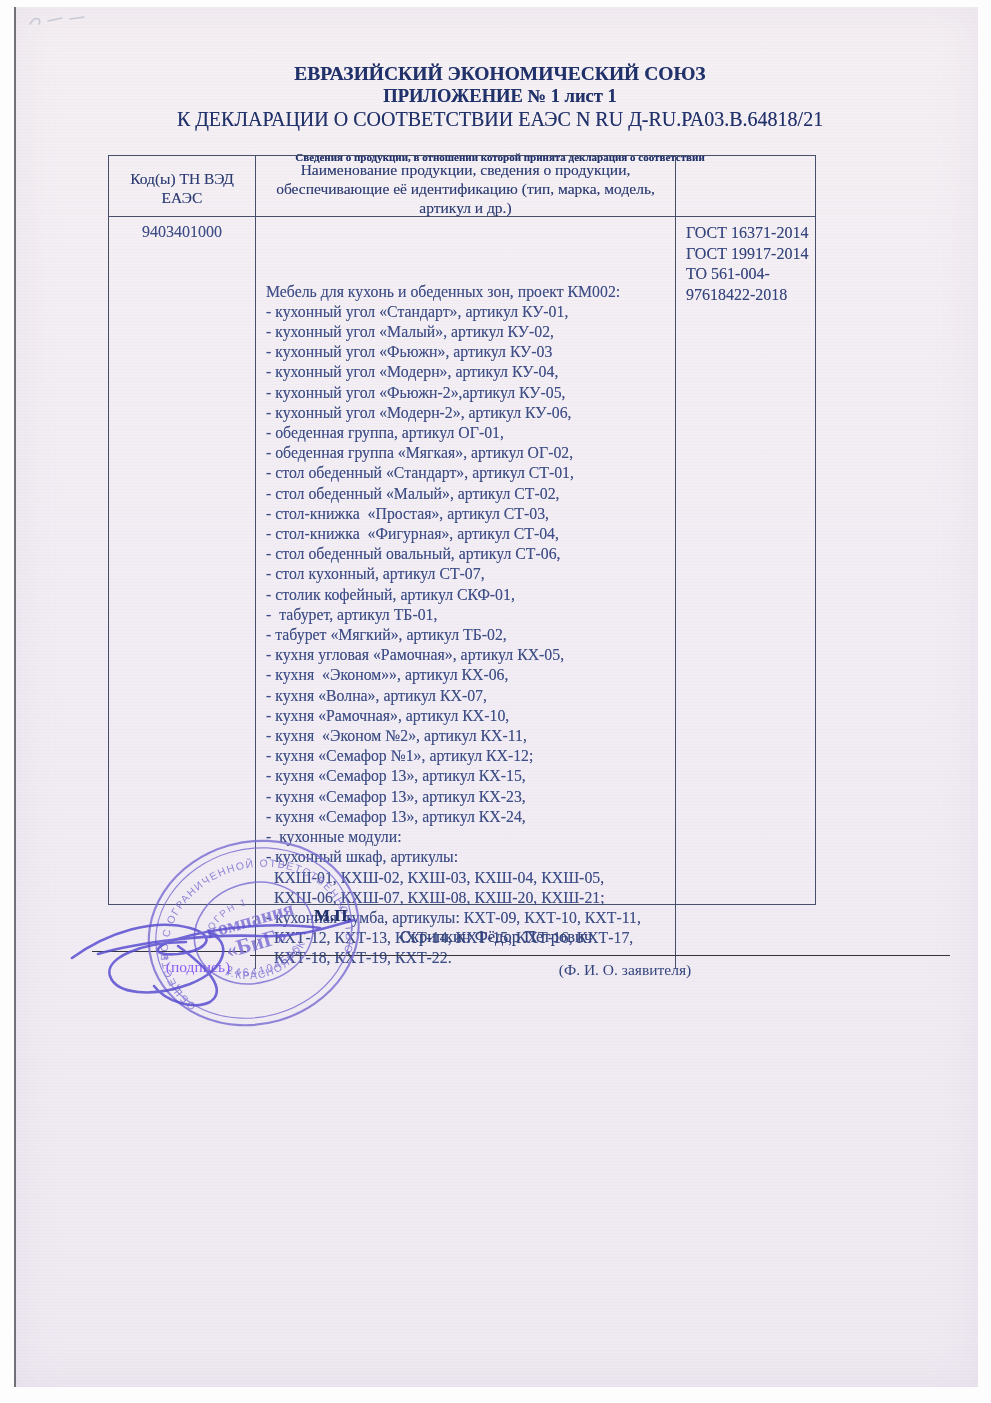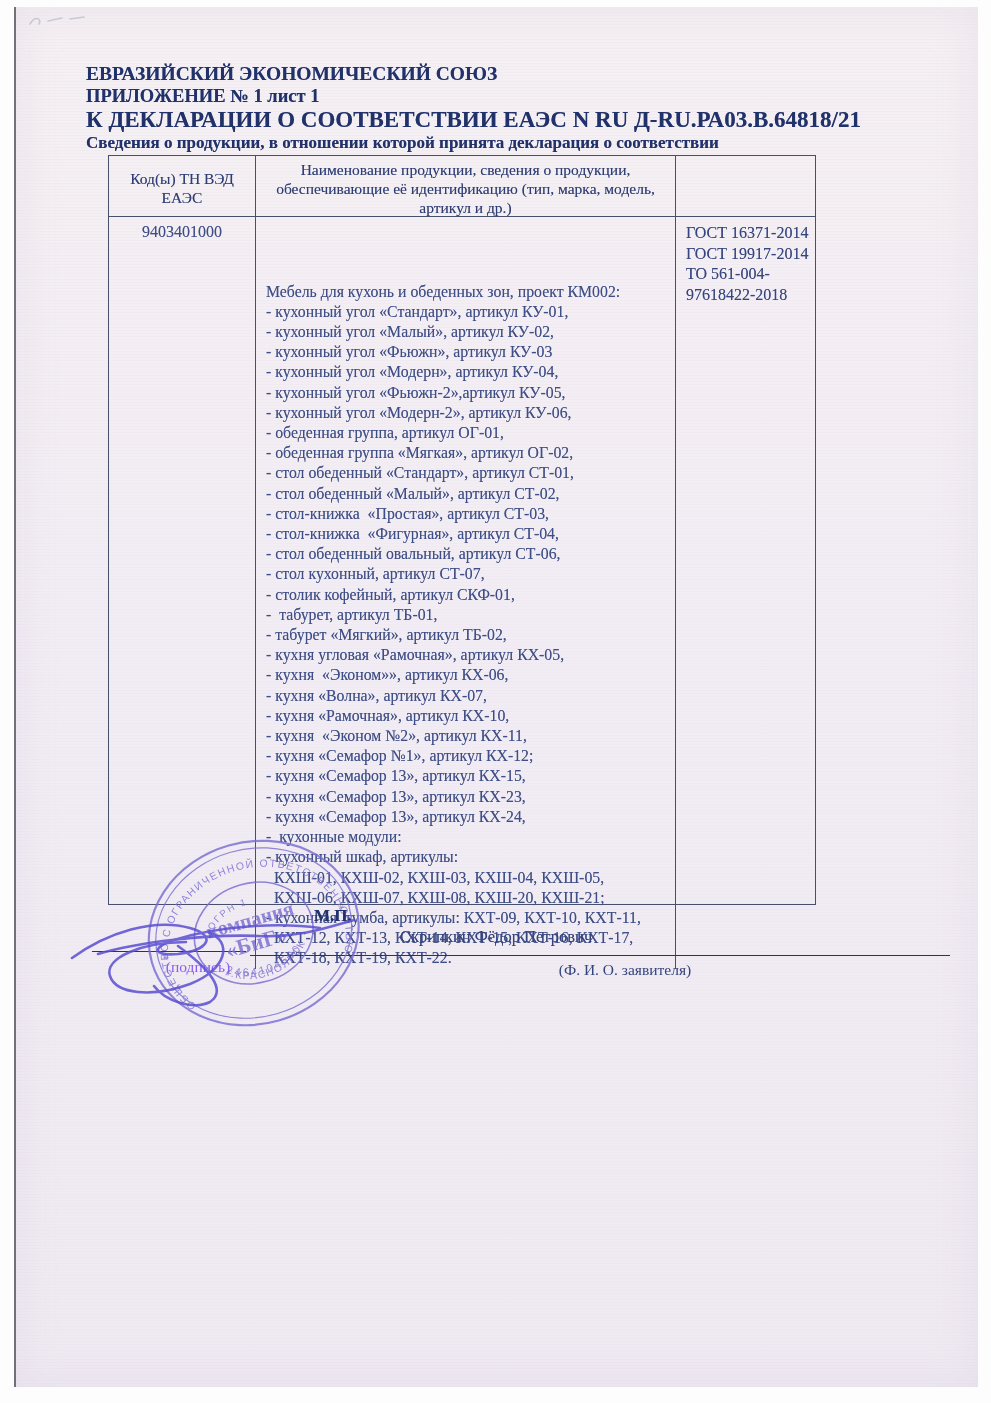--- a/index.html
+++ b/index.html
@@ -11,26 +11,26 @@
        font-family:"Liberation Serif","DejaVu Serif",serif;}
   .canvas{position:relative;width:991px;height:1403px;overflow:hidden;background:#fdfdfd;}
   .paper{position:absolute;left:14px;top:7px;width:964px;height:1380px;
          background:linear-gradient(180deg,#f5f0f3 0%,#f2edf4 45%,#efeaf2 100%);
          box-shadow:inset 0 0 40px rgba(205,190,215,.25);}
   .paper::after{content:"";position:absolute;inset:0;
          background:repeating-linear-gradient(0deg,rgba(200,185,210,.07) 0 1px,transparent 1px 3px);}
   .scan-edge{position:absolute;left:14px;top:7px;width:2px;height:1380px;background:#4a4a50;opacity:.75;}
   .pencil{position:absolute;left:26px;top:8px;width:80px;height:22px;opacity:.45;}
 
-  .hdr{position:absolute;left:86px;top:62px;width:852px;text-align:left;color:var(--ink-dark);
+  .hdr{position:absolute;left:74px;top:62px;width:852px;text-align:center;color:var(--ink-dark);
        text-shadow:0 0 .5px rgba(33,50,107,.55);}
   .hdr .h1{font-size:19.5px;font-weight:bold;line-height:23px;}
   .hdr .h2{font-size:18.5px;font-weight:bold;line-height:23px;}
-  .hdr .h3{font-size:23px;font-weight:bold;line-height:23px;}
-  .hdr .h4{font-size:17px;font-weight:bold;line-height:22px;margin-top:1px;}
+  .hdr .h3{font-size:20px;font-weight:normal;line-height:23px;}
+  .hdr .h4{font-size:11px;font-weight:bold;line-height:22px;margin-top:15px;}
 
   .tbl{position:absolute;left:108px;top:155px;width:708px;height:750px;
        border:1.6px solid var(--table-border);display:flex;flex-direction:column;box-sizing:border-box;}
   .trow{display:flex;flex-direction:row;}
   .thead{height:60px;border-bottom:1.4px solid var(--table-border);}
   .tbody{flex:1;}
   .c1{width:147px;box-sizing:border-box;border-right:1.4px solid var(--table-border);}
   .c2{width:420px;box-sizing:border-box;border-right:1.4px solid var(--table-border);}
   .c3{flex:1;box-sizing:border-box;}
   .thead .cell{display:flex;align-items:center;justify-content:center;text-align:center;

